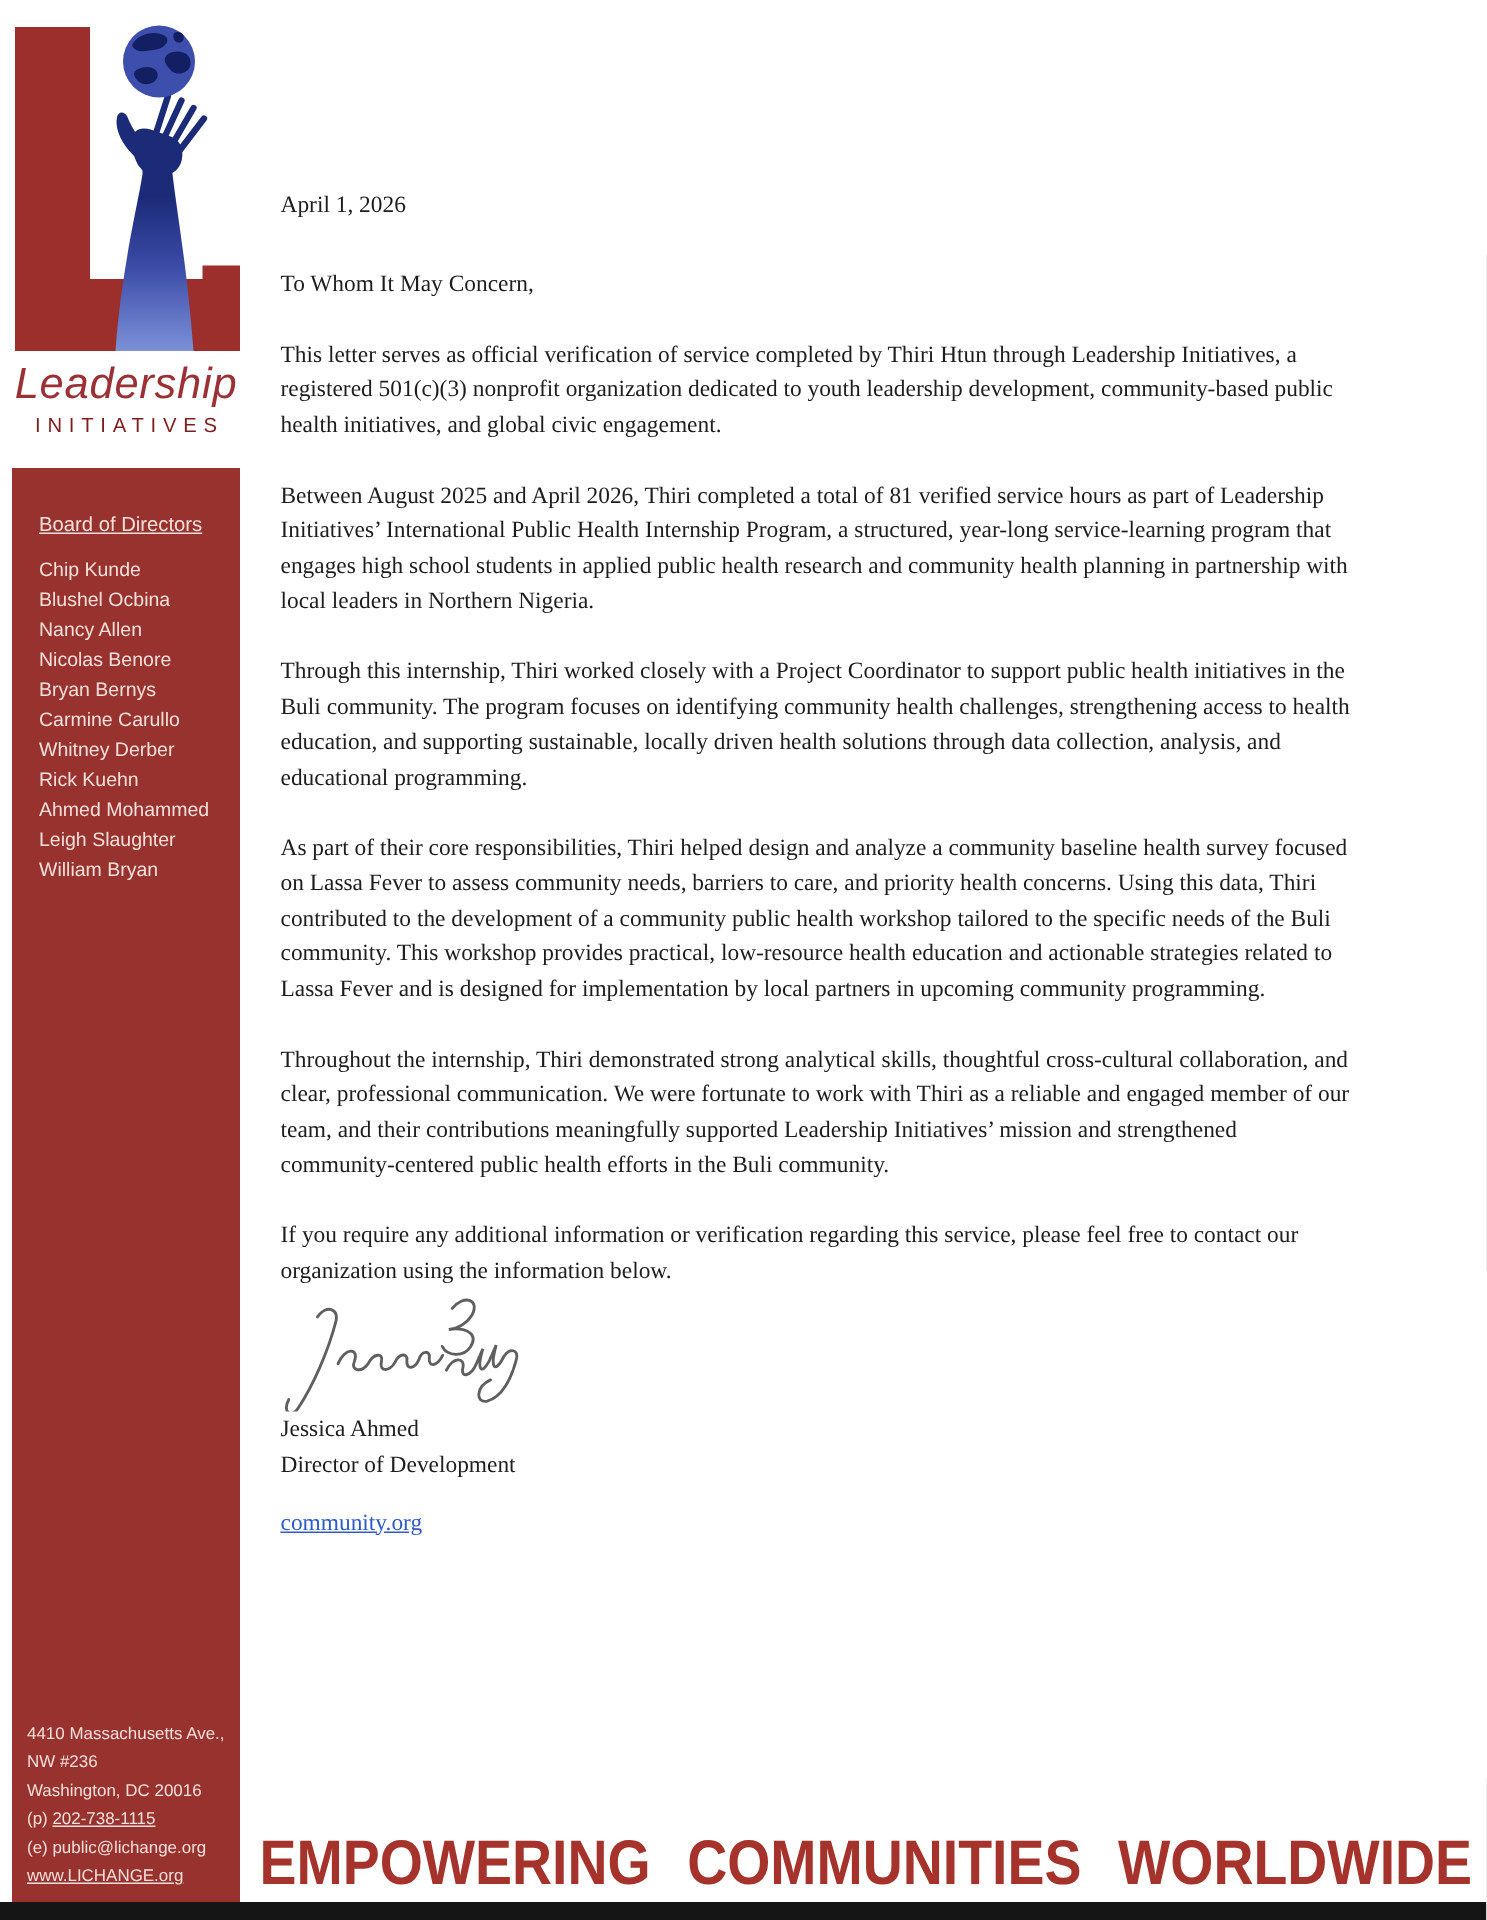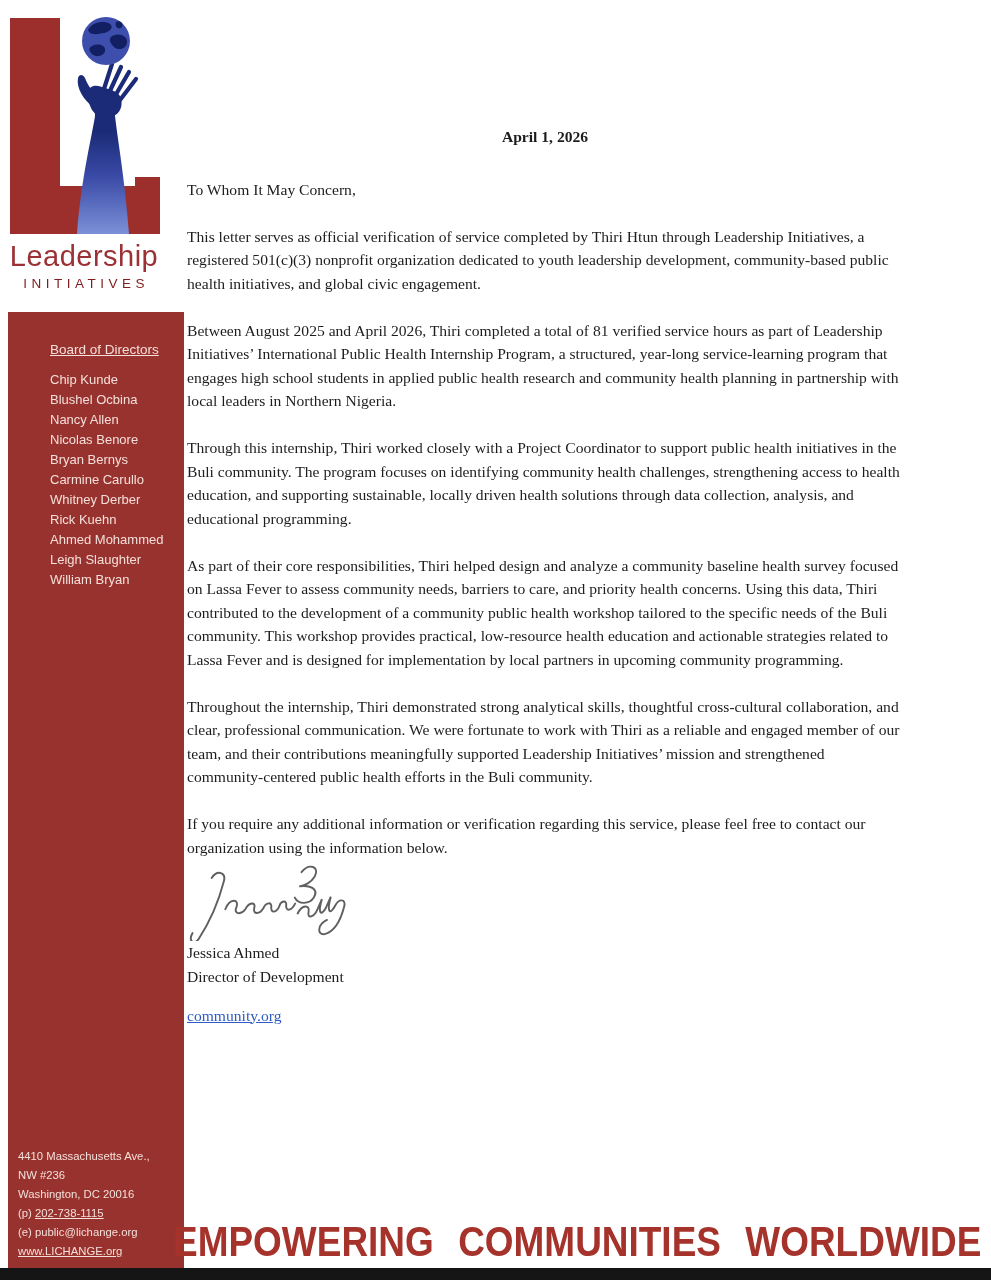--- a/index.html
+++ b/index.html
@@ -9,50 +9,49 @@
     background:#ffffff;
     overflow:hidden;
     font-family:"Liberation Serif", serif;
     color:#1d1d1d;
   }
   
   .logo-svg{position:absolute;left:8px;top:14px;width:152px;height:220px;}
   .org-name{
     position:absolute;left:8px;top:240px;width:152px;
     font-family:"Liberation Sans", sans-serif;
-    font-size:29px;color:#9b3134;text-align:center;letter-spacing:.5px;
+    font-size:29px;color:#9b3134;text-align:center;letter-spacing:.5px;font-style:italic;
   }
   .org-subname{
     position:absolute;left:8px;top:276px;width:152px;
     font-family:"Liberation Sans", sans-serif;
     font-size:13.5px;color:#7f1d1d;text-align:center;letter-spacing:4.5px;text-indent:4.5px;
   }
   .sidebar{
     position:absolute;left:8px;top:312px;width:152px;height:957px;
     background:#98322e;
     font-family:"Liberation Sans", sans-serif;
     color:#f4dfda;
-    padding-left:24px;
   }
   .board{padding:30px 6px 0 18px;}
   .board-heading{
     font-size:13.5px;text-decoration:underline;margin-bottom:13px;white-space:nowrap;
   }
   .board-member{font-size:13px;line-height:20px;white-space:nowrap;}
   .contact{
     position:absolute;left:10px;bottom:8px;right:4px;
     font-size:11.3px;line-height:19px;white-space:nowrap;
   }
   .contact a{color:#f4dfda;text-decoration:underline;}
   
   .letter{
     position:absolute;left:187px;top:125px;width:716px;
     font-size:15.6px;line-height:23.5px;
   }
-  .date{text-align:center;margin:0 0 29px 0;font-weight:bold;}
+  .date{text-align:left;margin:0 0 29px 0;}
   .salutation{margin:0;}
   .letter p.body-par{margin:23.5px 0 0 0;}
   .closing{margin:23.5px 0 0 0;}
   .signature-svg{display:block;margin:4px 0 0 -4px;width:170px;height:78px;}
   .sig-name{margin:0;}
   .sig-title{margin:0;}
   .sig-link a{color:#2e5bc5;text-decoration:underline;}
   
   .banner{
     position:absolute;left:173px;top:1218px;

